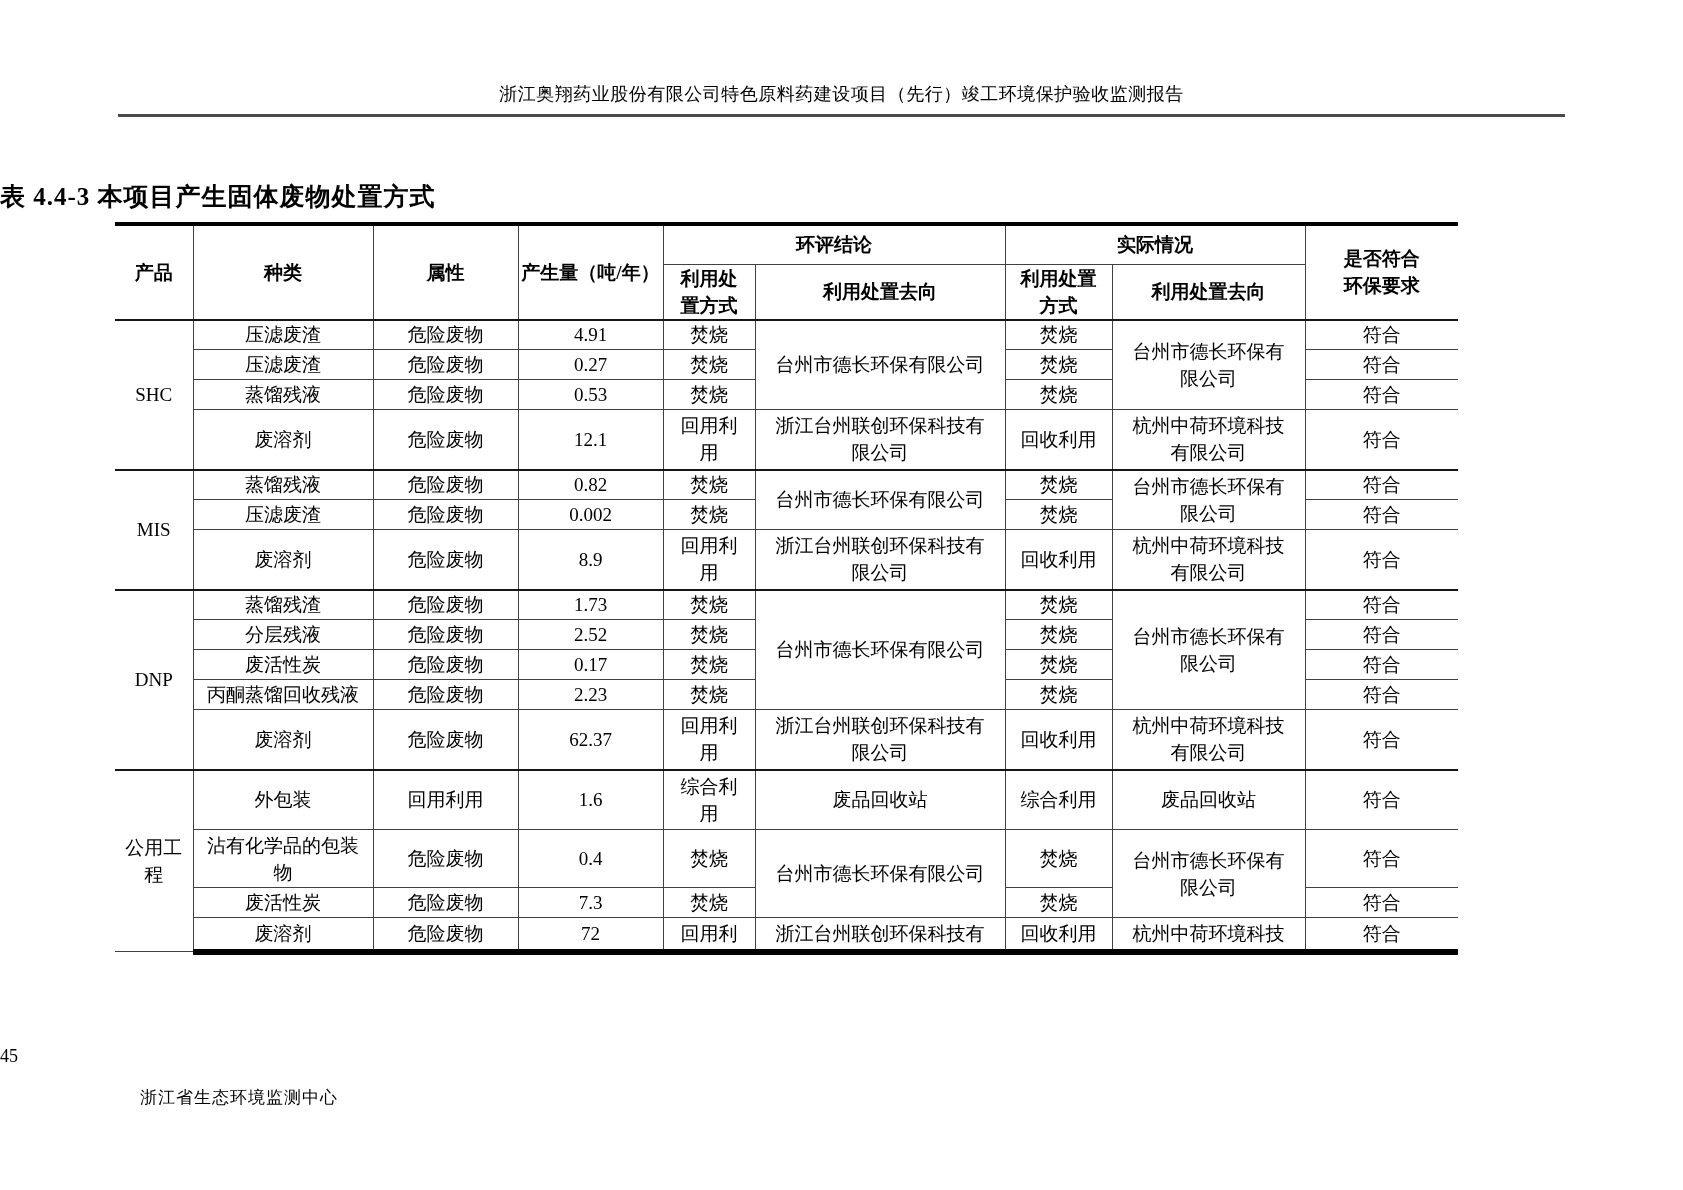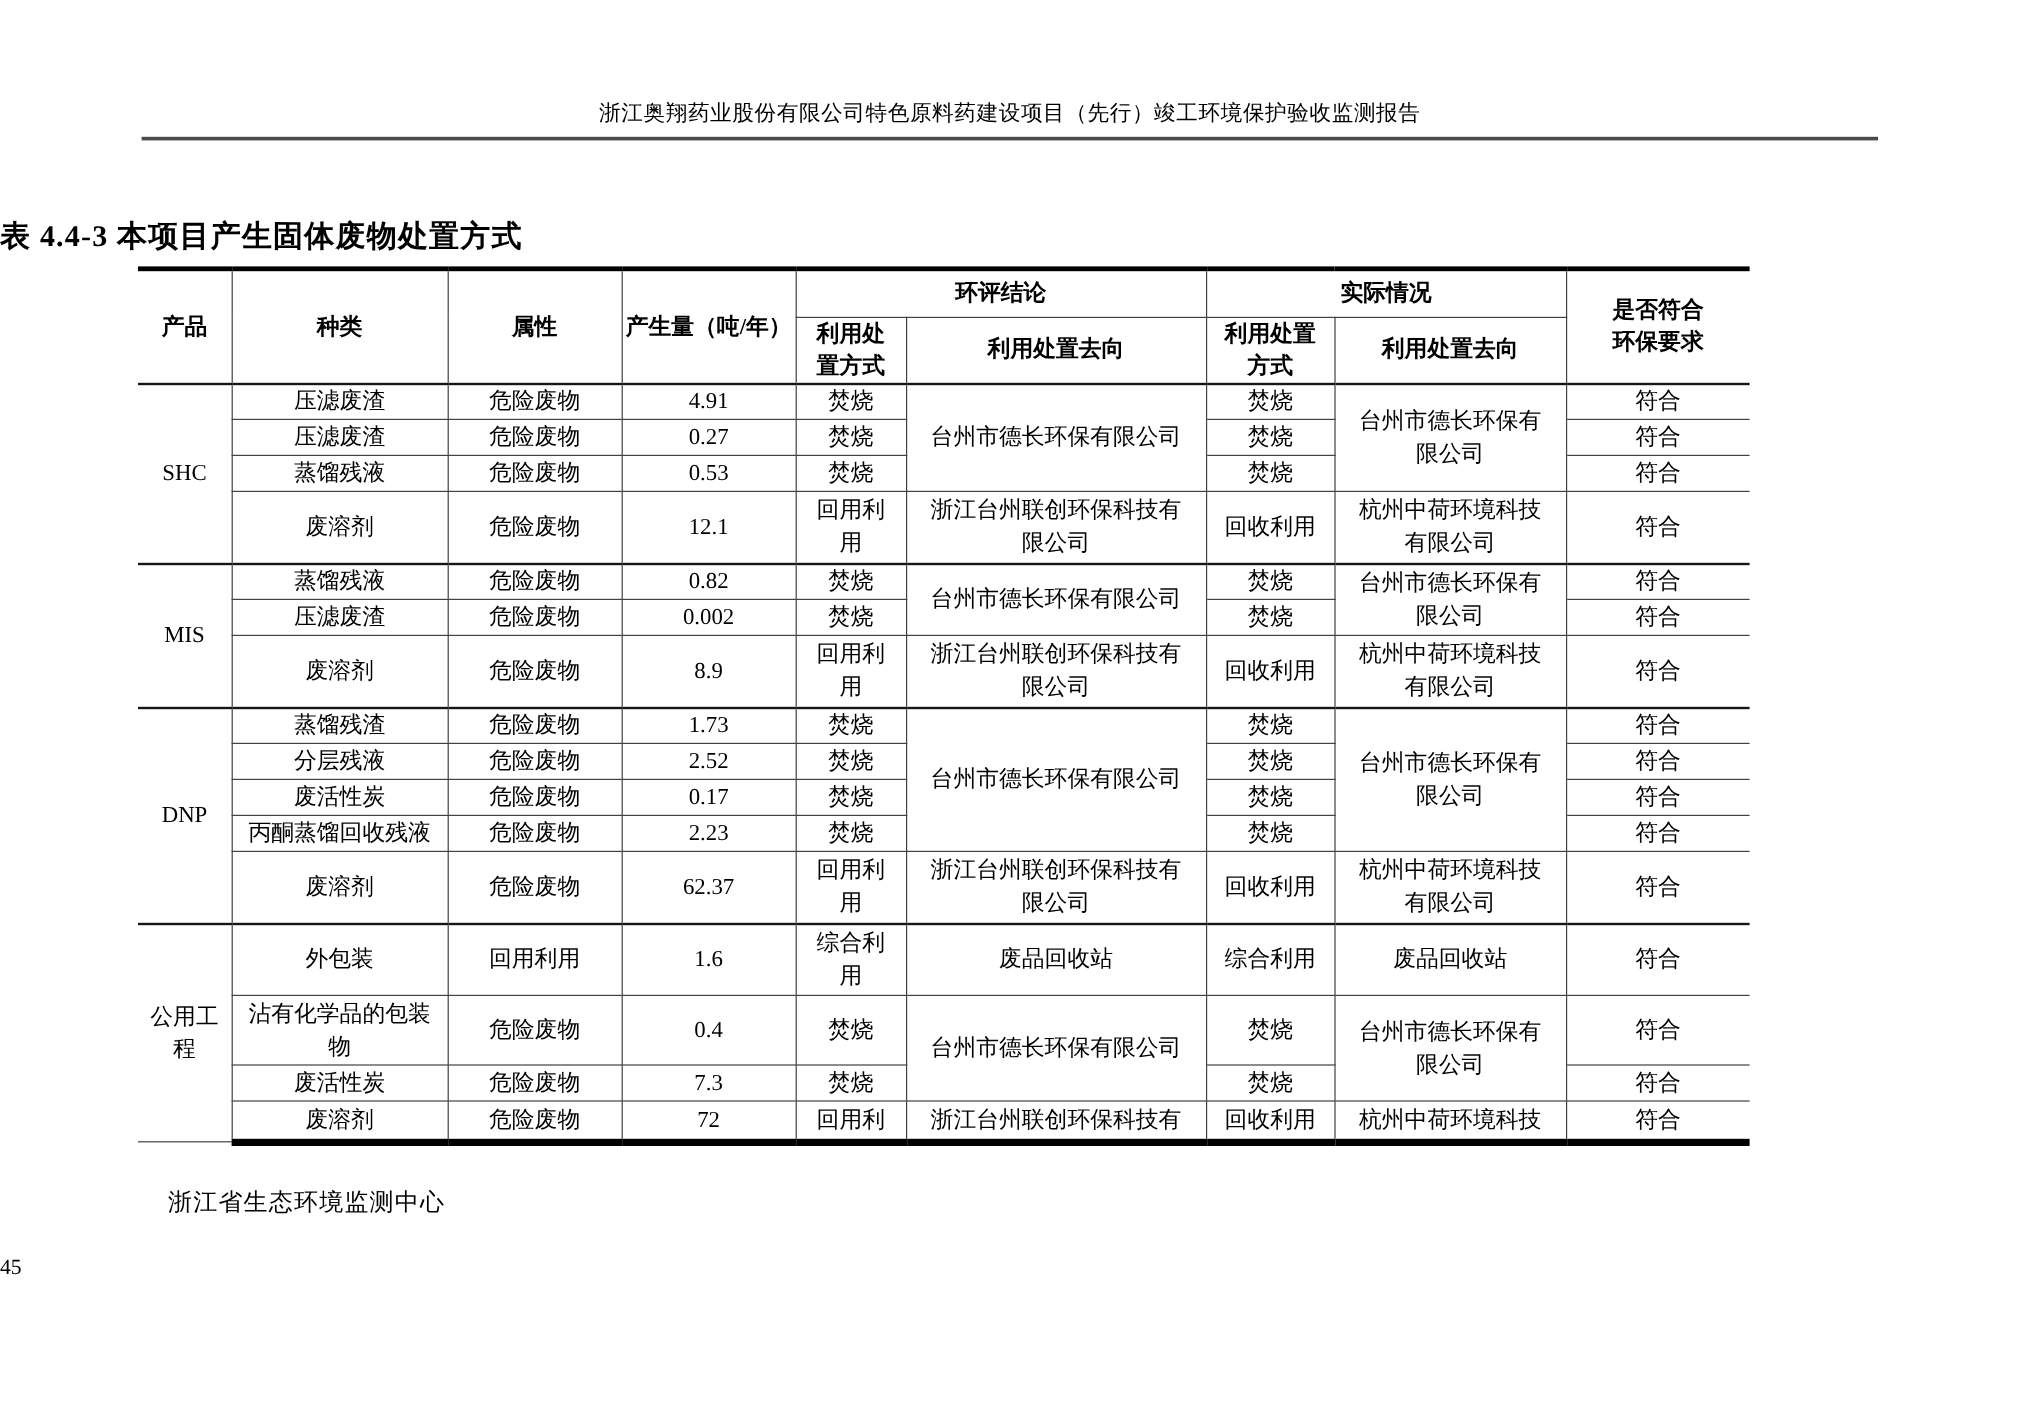--- a/index.html
+++ b/index.html
@@ -37,21 +37,21 @@
   tbody tr.r-last { height:34px; }
   tbody tr.r-last td { border-bottom:6px solid #000; }
   .no-l { border-left:none !important; }
   .no-r { border-right:none !important; }
   .th-amount { padding:0 2px !important; white-space:nowrap; }
   .wrap-narrow { width:82px; margin:16px auto; }
   .c-method  { padding:0 10px !important; }
   .c-eiadest { padding:0 20px !important; }
   .c-actdest { padding:0 14px !important; }
   .footer-org {
-    position:absolute; top:988px; left:140px; font-size:20px; letter-spacing:1px;
+    position:absolute; top:1086px; left:140px; font-size:17px; letter-spacing:1px;
   }
   .footer-page {
     position:absolute; top:1046px; left:0; width:100%; text-align:left; font-size:18px;
   }
 </style>
 </head>
 <body>
 
 <div class="page">
 

